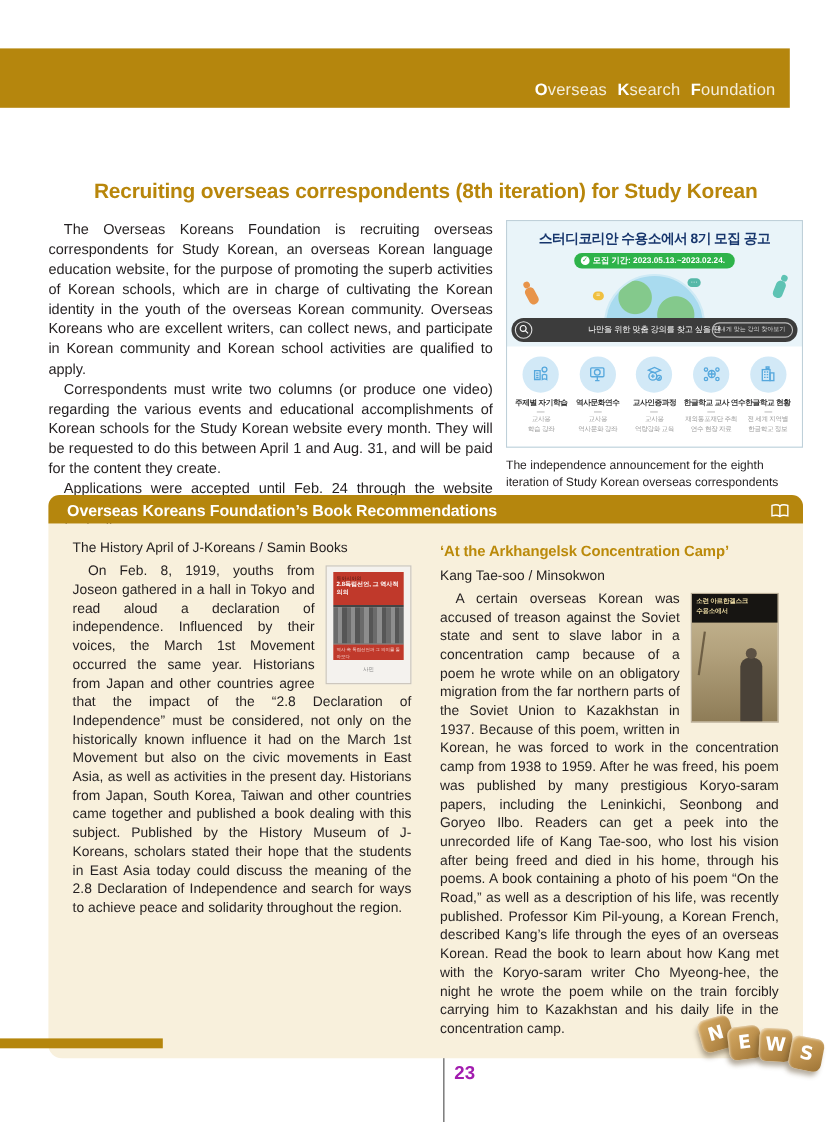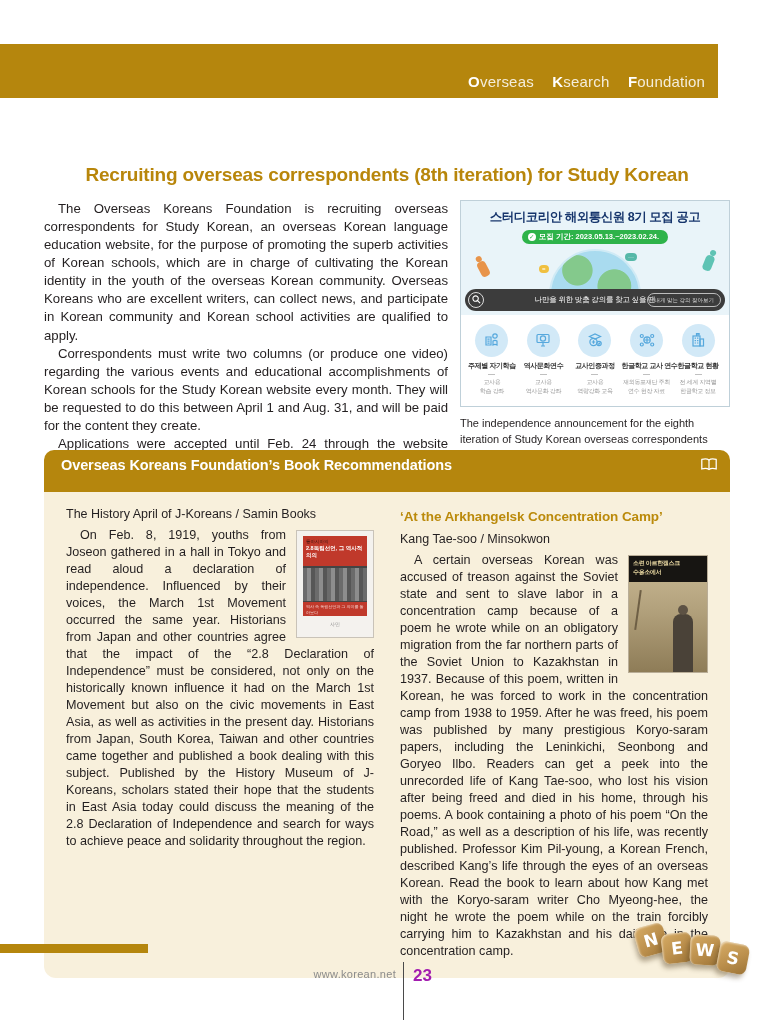--- a/index.html
+++ b/index.html
@@ -3,21 +3,21 @@
 <meta charset="utf-8">
 <style>
   * { margin:0; padding:0; box-sizing:border-box; }
   html,body { background:#ffffff; }
   body { font-family:"Liberation Sans","DejaVu Sans",sans-serif; }
   .page { position:relative; width:762px; height:1020px; background:#fff; overflow:hidden; margin:0 auto; }
 
   
   .top-band { position:absolute; top:44px; left:0; width:718px; height:54px; background:#b5860d; }
   .brand { position:absolute; right:13px; bottom:8px; font-size:15px; color:rgba(255,255,255,.85); letter-spacing:.2px; }
-  .brand .w { margin-left:14px; }
+  .brand .w { margin-left:5px; }
   .brand b { color:#ffffff; font-weight:700; }
 
   
   .article-title { position:absolute; top:164px; left:44px; width:686px; text-align:center;
     color:#b8860b; font-size:19px; font-weight:700; letter-spacing:-0.2px; }
 
   
   .intro-row { position:absolute; top:200px; left:44px; width:686px; display:flex; gap:12px; }
   .intro-text { width:404px; font-size:13.2px; line-height:1.37; text-align:justify; color:#231f20; }
   .intro-text p { text-indent:14px; margin:0; }
@@ -56,21 +56,21 @@
   .svc-circle { width:33px; height:33px; border-radius:50%; background:#d2e9f7; margin:0 auto 4px;
     display:flex; align-items:center; justify-content:center; }
   .svc-label { font-size:7px; font-weight:700; color:#333; letter-spacing:-0.4px; white-space:nowrap; }
   .svc-dash { width:7px; height:1px; background:#c0c0c0; margin:3px auto; }
   .svc-sub { font-size:6px; color:#9a9a9a; line-height:1.5; letter-spacing:-0.3px; }
 
   .ann-caption { margin-top:9px; font-size:11px; line-height:1.45; color:#231f20; }
 
   
   .books { position:absolute; top:450px; left:44px; width:686px; }
-  .books-header { position:relative; height:42px; background:#b5860d; border-radius:10px 10px 0 0; }
+  .books-header { position:relative; height:26px; background:#b5860d; border-radius:10px 10px 0 0; }
   .books-header-label { line-height:30px; padding-left:17px; color:#fff; font-size:14.5px; font-weight:700; letter-spacing:-0.1px; }
   .book-icon { position:absolute; right:12px; top:7px; }
   .books-body { background:#f8f0dc; border-radius:0 0 12px 12px; padding:15px 22px 18px; display:flex; gap:26px; }
   .bk-col { width:308px; }
   .bk-title { color:#bb8a0b; font-size:13.5px; font-weight:700; line-height:1.5; margin-bottom:5px; letter-spacing:-0.1px; }
   .bk-byline { font-size:12.5px; color:#231f20; margin-bottom:6px; }
   .bk-bodywrap::after { content:""; display:block; clear:both; }
   .bk-body { font-size:12.6px; line-height:1.35; text-align:justify; text-indent:14px; color:#231f20; margin:0; }
 
   .cover { float:right; margin:3px 0 6px 10px; }
@@ -127,21 +127,21 @@
 
   <div class="intro-row">
     <div class="intro-text">
       <p>The Overseas Koreans Foundation is recruiting overseas correspondents for Study Korean, an overseas Korean language education website, for the purpose of promoting the superb activities of Korean schools, which are in charge of cultivating the Korean identity in the youth of the overseas Korean community. Overseas Koreans who are excellent writers, can collect news, and participate in Korean community and Korean school activities are qualified to apply.</p>
       <p>Correspondents must write two columns (or produce one video) regarding the various events and educational accomplishments of Korean schools for the Study Korean website every month. They will be requested to do this between April 1 and Aug. 31, and will be paid for the content they create.</p>
       <p>Applications were accepted until Feb. 24 through the website (http://study.korean.net/), and successful applicants will be notified individually.</p>
     </div>
 
     <div class="announce-col">
       <div class="announce-box">
-        <div class="ann-title">스터디코리안 해외통신원 8기 모집 공고</div>
+        <div class="ann-title">스터디코리안 수용소에서 8기 모집 공고</div>
         <div class="ann-badge">
           <span class="chk">✓</span>
             <span>모집 기간: 2023.05.13.~2023.02.24.</span>
         </div>
         <div class="ann-illus">
           <div class="globe"></div>
           <div class="figure fig-left">
               <div class="head"></div>
             </div>
           <div class="figure fig-right">
@@ -300,18 +300,17 @@
 
   <div class="news">
     <div class="cube cube-n">N</div>
     <div class="cube cube-e">E</div>
     <div class="cube cube-w">W</div>
     <div class="cube cube-s">S</div>
   </div>
 
   <div class="left-gold-bar"></div>
   <div class="footer">
-    <div class="footer-site">www.korean.net</div>
     <div class="footer-vline"></div>
     <div class="footer-page">23</div>
   </div>
 
 </div>
 
 </body></html>

